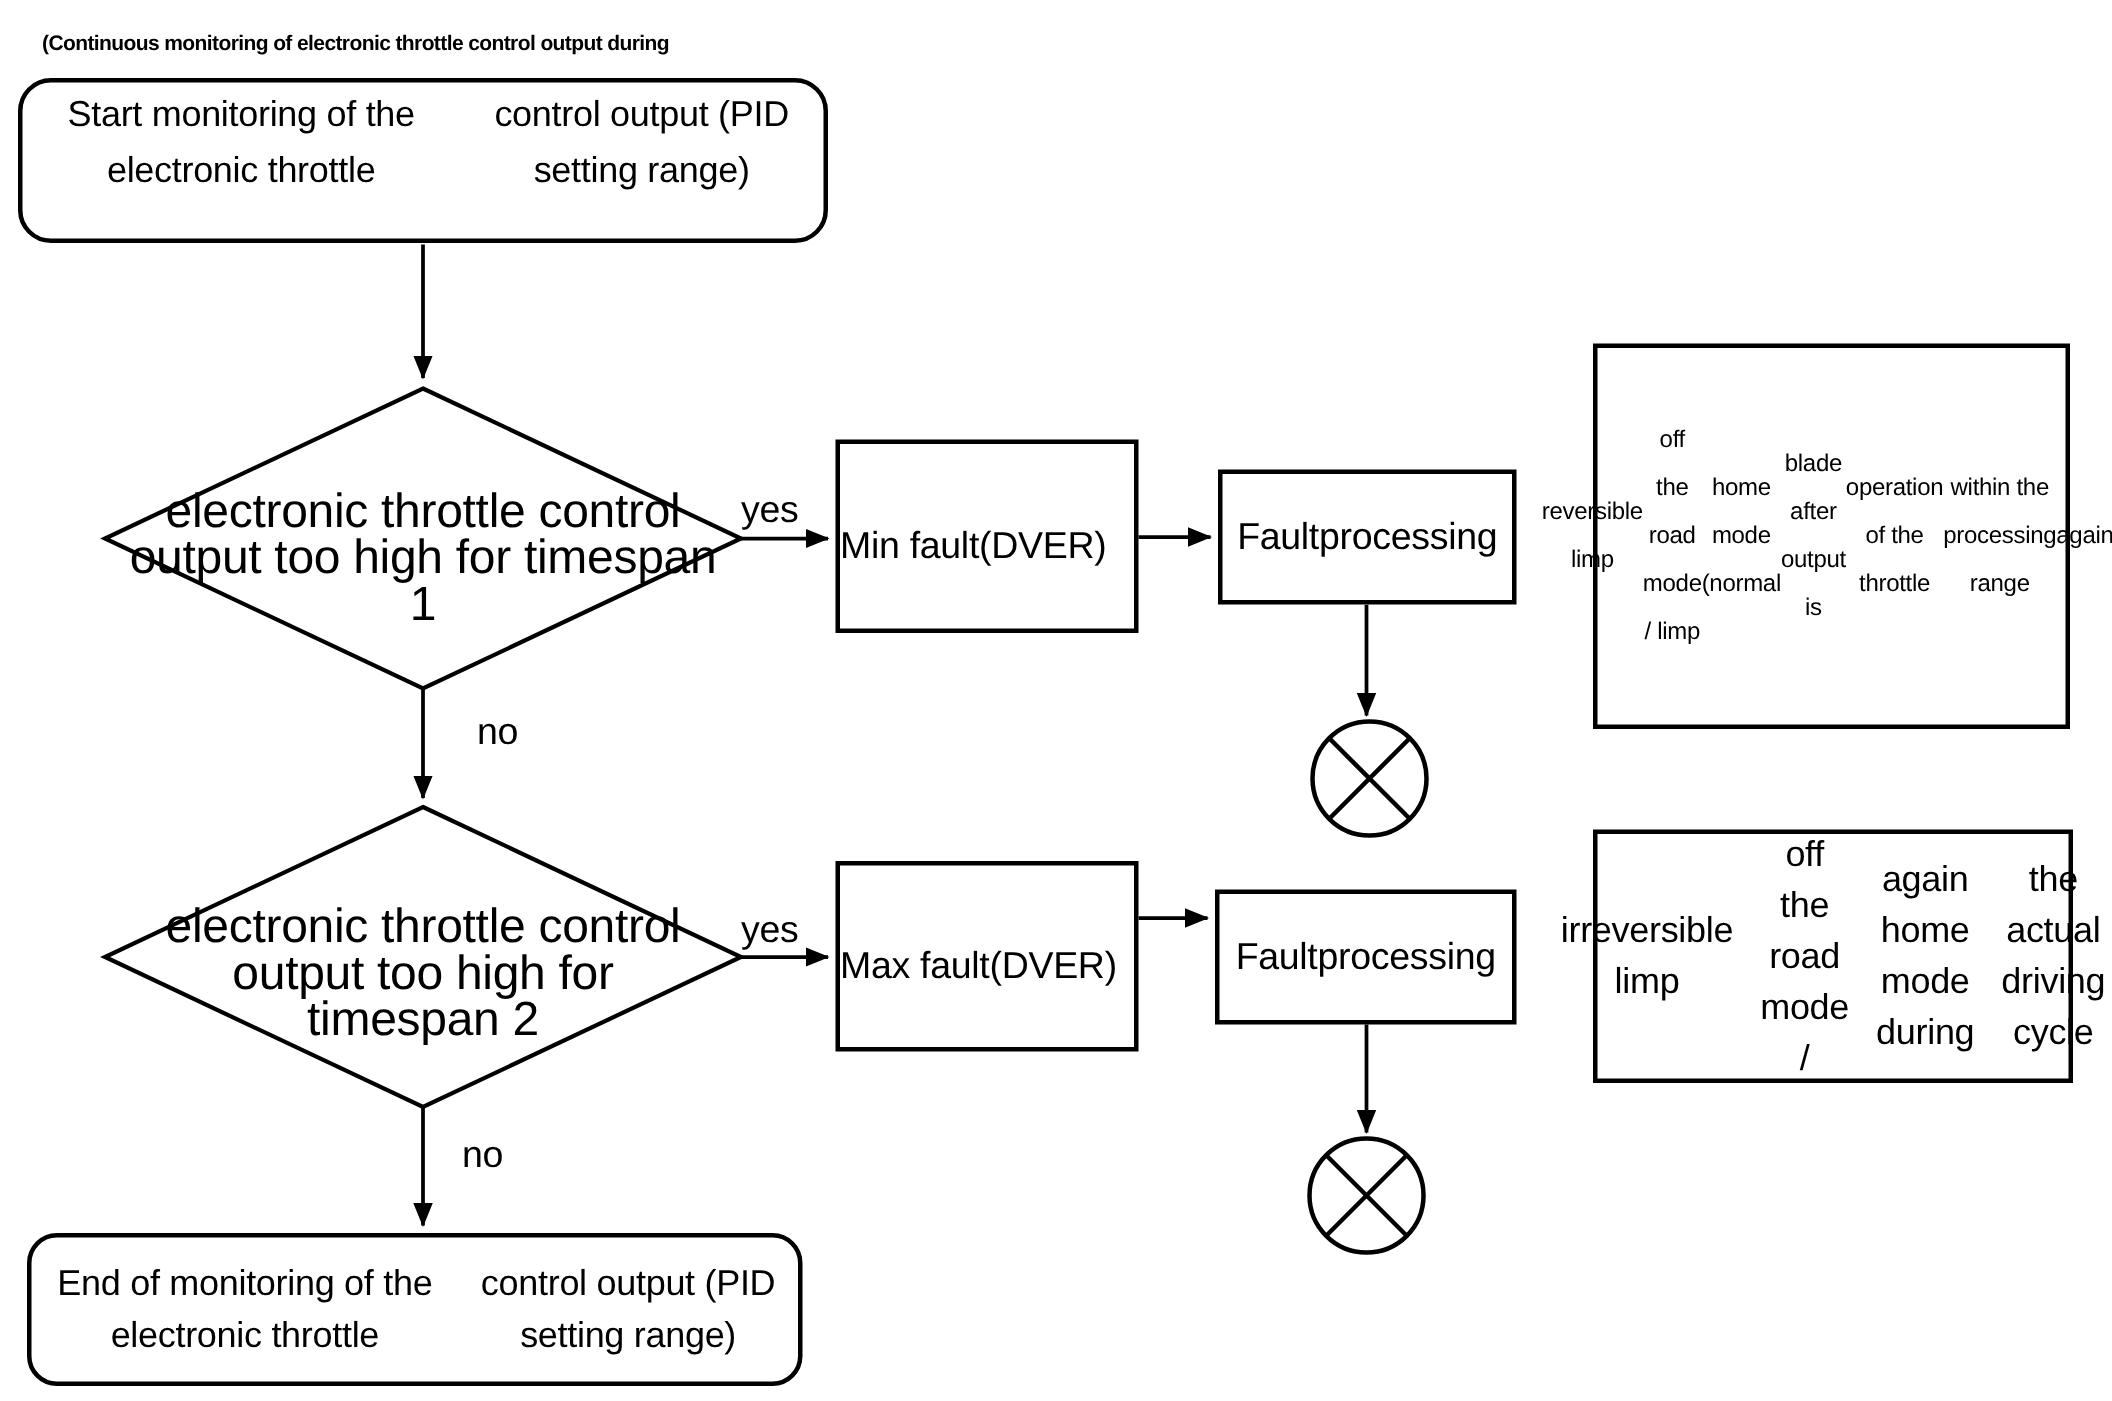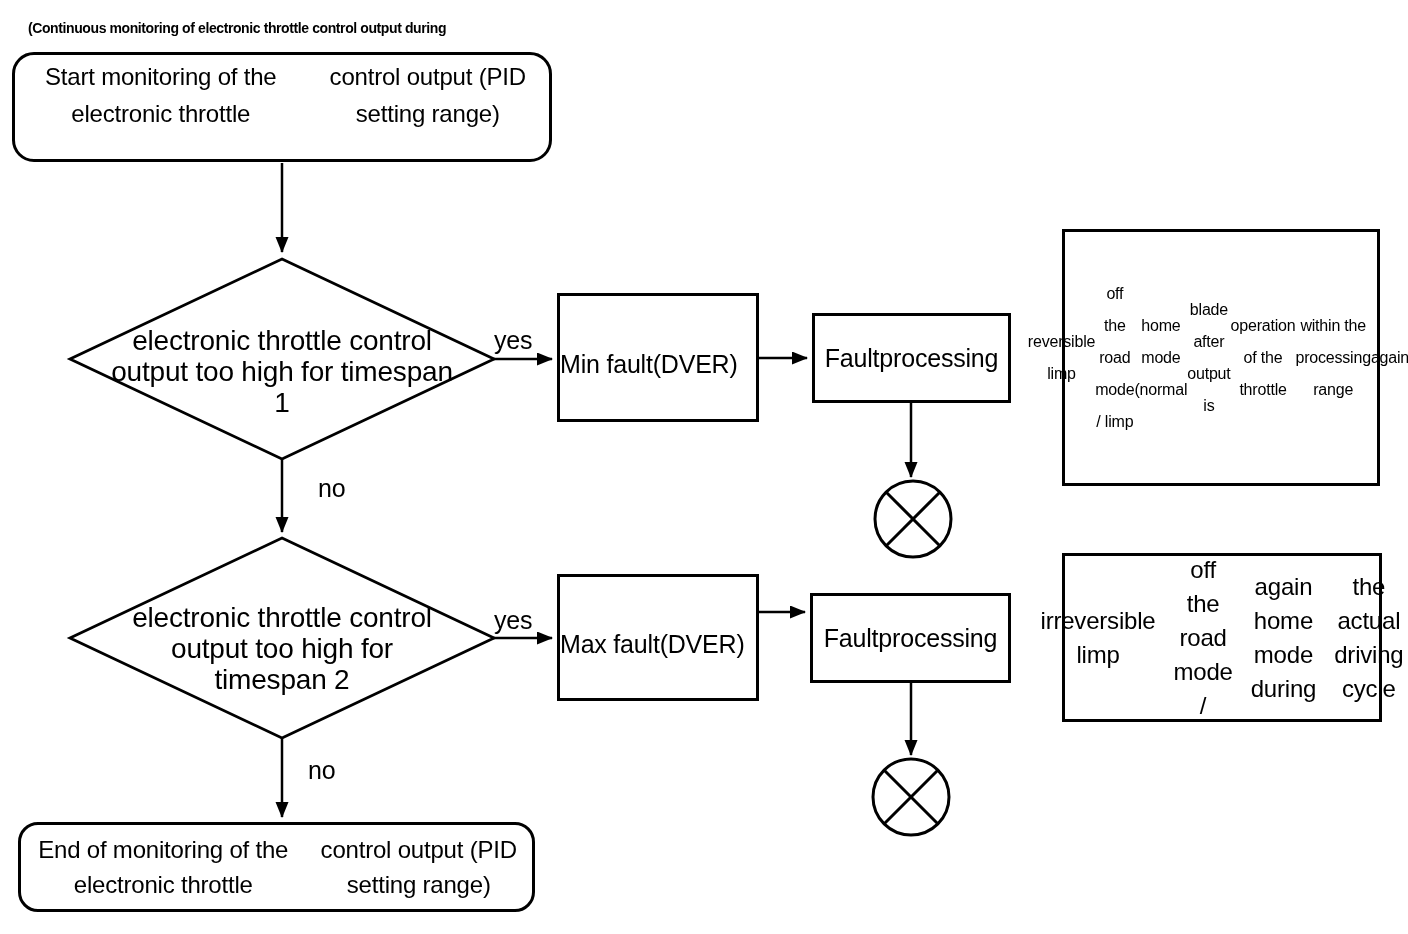--- a/index.html
+++ b/index.html
@@ -18,31 +18,31 @@
   .rounded{border-radius:22px;}
   .top-align{justify-content:flex-start;}
   .f25{font-size:25px;line-height:33px;}
   .caption{
     position:absolute;left:28px;top:20px;font-size:14px;font-weight:700;
     letter-spacing:-0.4px;white-space:nowrap;
   }
   .dtext{
     position:absolute;display:flex;flex-direction:column;align-items:center;
     justify-content:center;text-align:center;box-sizing:border-box;
-    font-size:28px;line-height:31px;
+    font-size:32px;line-height:31px;
   }
   .edge-label{position:absolute;font-size:25px;white-space:nowrap;}
   .start-box{left:12px;top:52px;width:540px;height:110px;font-size:24px;line-height:37px;padding-bottom:24px;}
   .min-fault-box{left:557px;top:293px;width:202px;height:129px;padding-top:13px;}
   .fp1-box{left:812px;top:313px;width:199px;height:90px;line-height:34px;}
   .note1-box{left:1062px;top:229px;width:318px;height:257px;font-size:16px;line-height:32px;}
   .max-fault-box{left:557px;top:574px;width:202px;height:127px;padding-top:14px;}
   .fp2-box{left:810px;top:593px;width:201px;height:90px;line-height:34px;}
   .note2-box{left:1062px;top:553px;width:320px;height:169px;font-size:24px;line-height:34px;gap:18px;}
-  .end-box{left:18px;top:822px;width:517px;height:90px;border-radius:20px;font-size:24px;line-height:35px;}
+  .end-box{left:18px;top:822px;width:517px;height:102px;border-radius:20px;font-size:24px;line-height:35px;}
   .d1-text{left:70px;top:259px;width:424px;height:200px;padding-top:24px;}
   .d2-text{left:70px;top:538px;width:424px;height:200px;padding-top:20px;}
   .yes1{left:494px;top:326px;}
   .no1{left:318px;top:474px;}
   .yes2{left:494px;top:606px;}
   .no2{left:308px;top:756px;}
 </style>
 </head>
 <body>
 

